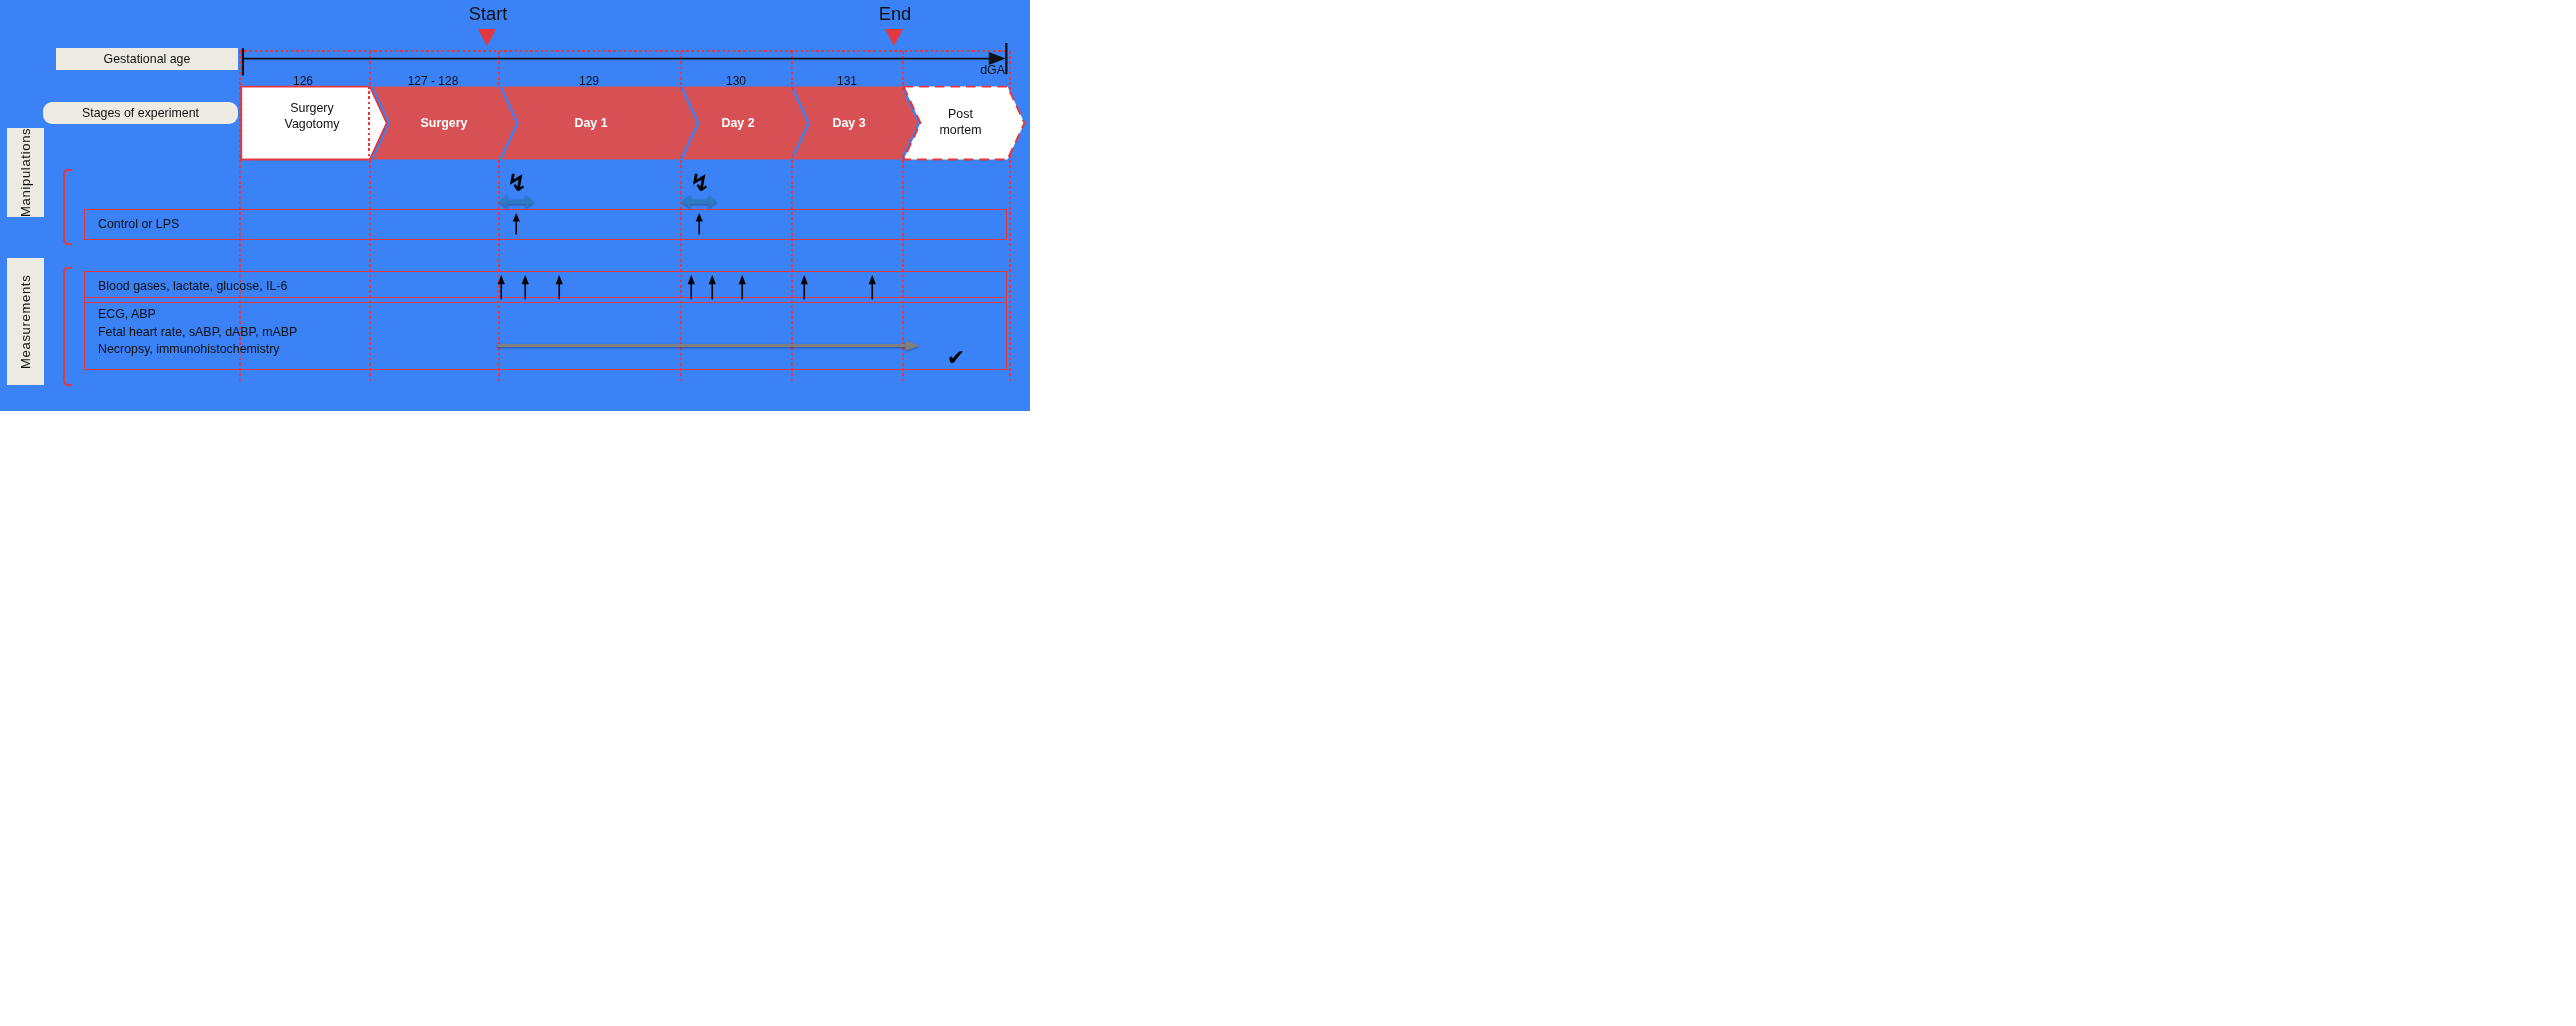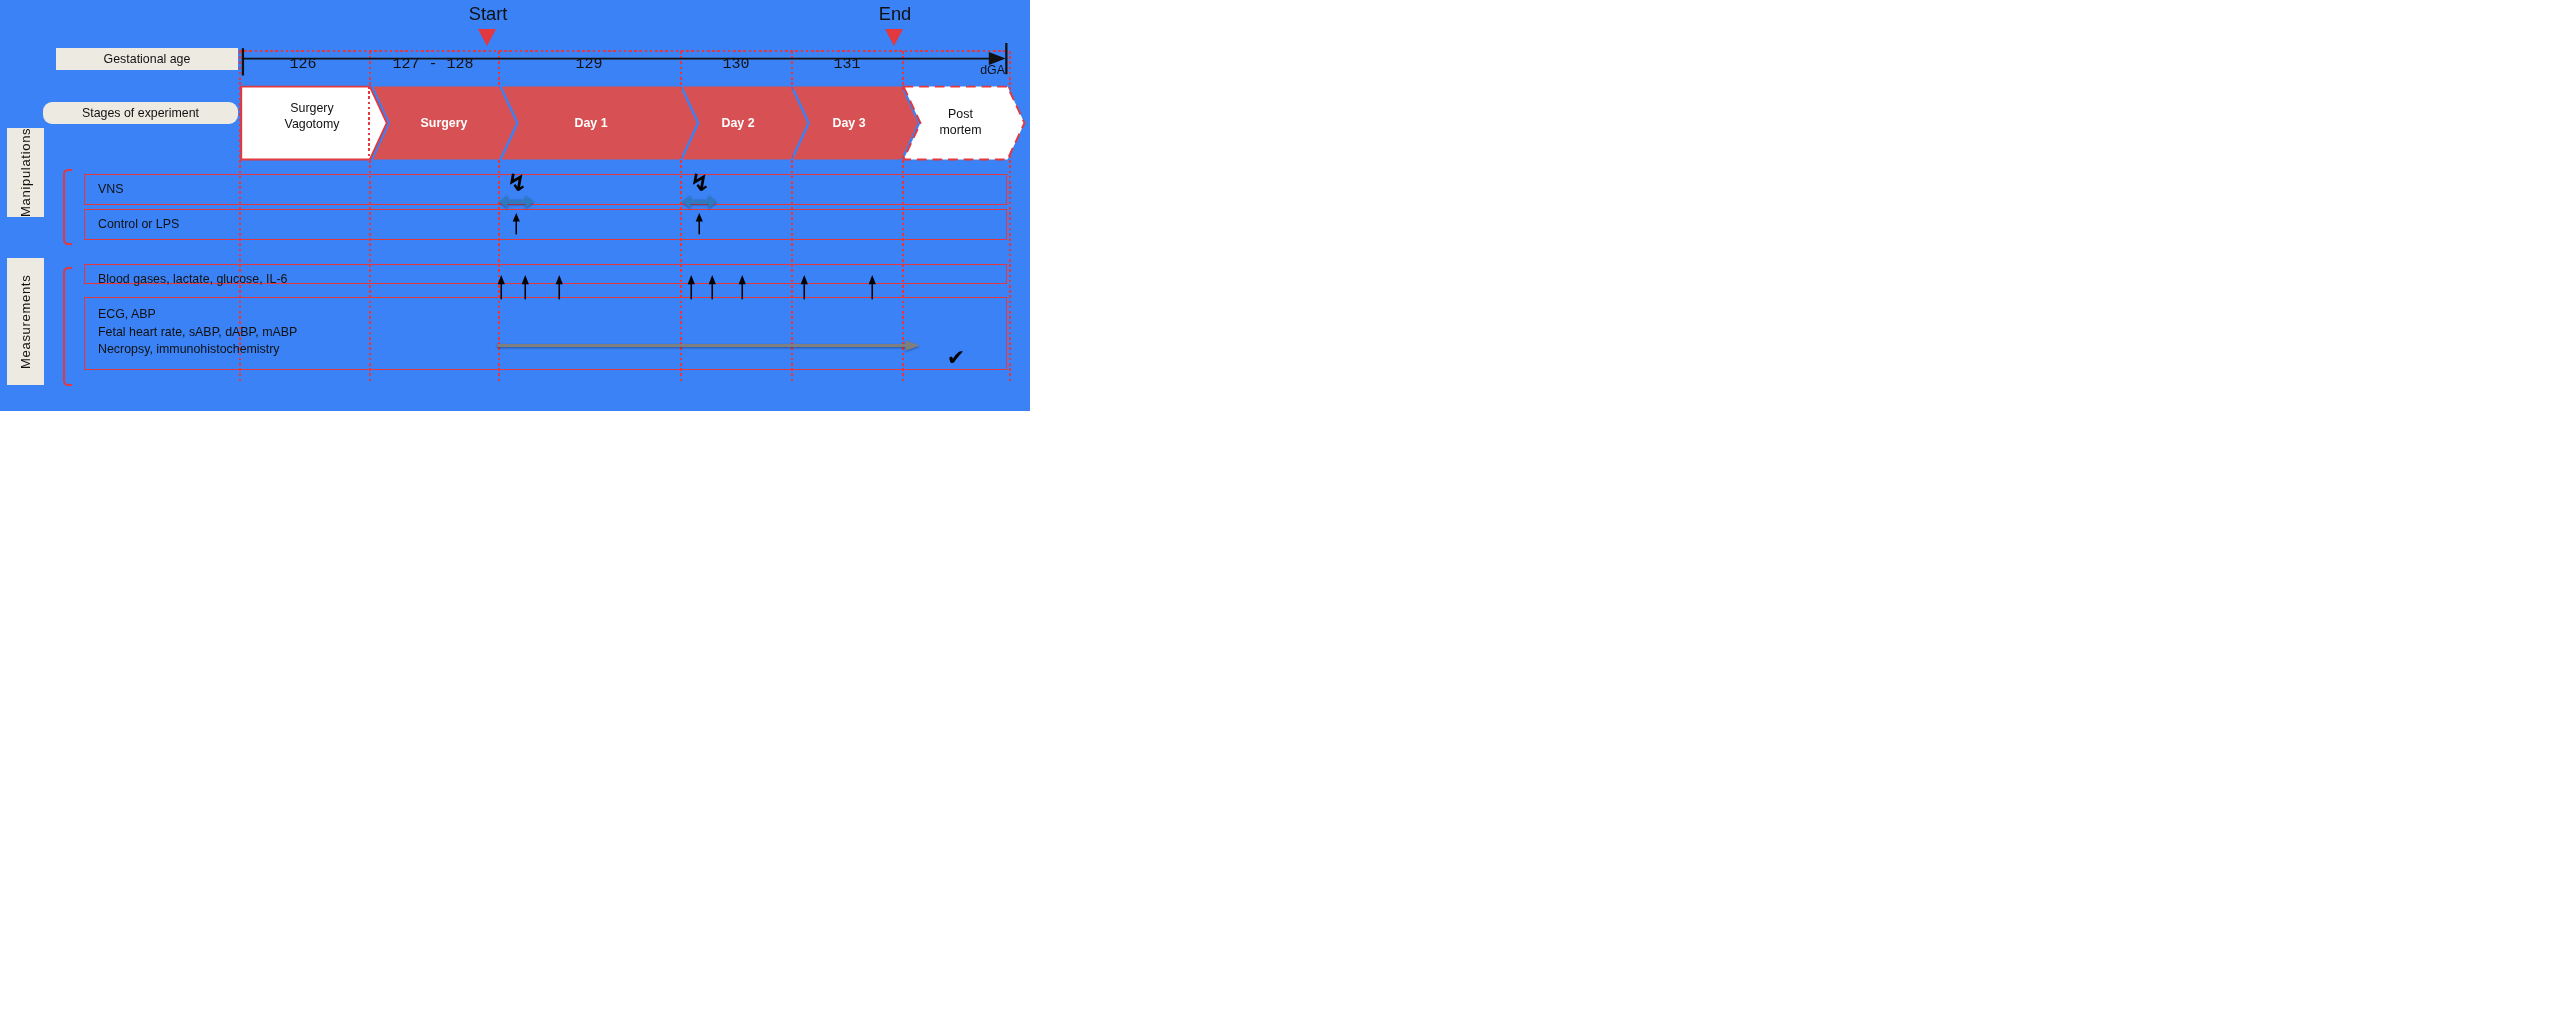--- a/index.html
+++ b/index.html
@@ -24,21 +24,21 @@
   .hdotted { position:absolute; left:239px; top:50px; width:770px; height:2px;
     background:repeating-linear-gradient(to right, var(--red-line) 0 2.6px, transparent 2.6px 5.2px); z-index:1; }
 
   
   .chip { position:absolute; background:var(--beige); display:flex; align-items:center; justify-content:center;
     font-size:12.4px; z-index:4; }
   .side-label { position:absolute; background:var(--beige); display:flex; align-items:center; justify-content:center;
     font-size:13px; z-index:4; writing-mode:vertical-rl; transform:rotate(180deg); letter-spacing:0.7px; }
 
   
-  .age { position:absolute; top:56px; font-size:15px; transform:translateX(-50%); z-index:3; white-space:nowrap;font-family:Liberation Mono, monospace; }
+  .age { position:absolute; top:74px; font-size:12px; transform:translateX(-50%); z-index:3; white-space:nowrap; }
   .age-unit { position:absolute; top:63px; font-size:12.4px; z-index:3; }
 
   
   .axis-svg { position:absolute; left:239px; top:43px; z-index:3; }
 
   
   .chev-svg { position:absolute; left:235px; top:84px; z-index:3; }
   .chev-label { position:absolute; z-index:5; text-align:center; font-size:12.4px; line-height:15.7px; }
   .chev-label.single { line-height:14.4px; }
   .chev-white { color:#fff; font-weight:600; }
@@ -122,23 +122,20 @@
   <div class="chev-label single chev-white" style="left:683px; top:116px; width:110px;">Day 2</div>
   <div class="chev-label single chev-white" style="left:794px; top:116px; width:110px;">Day 3</div>
   <div class="chev-label" style="left:906px; top:107px; width:109px;">
     <div>Post</div>
     <div>mortem</div>
   </div>
 
   <div class="side-label" style="left:6.5px; top:128px; width:37px; height:89px;">Manipulations</div>
   <div class="bracket" style="top:169px; height:76px;"></div>
 
-  <div class="rowbox" style="top:174px; height:31px;">
-    <div class="rowlabel" style="top:6.5px;">VNS</div>
-  </div>
   <div class="rowbox" style="top:209px; height:31px;">
     <div class="rowlabel" style="top:6.5px;">Control or LPS</div>
   </div>
 
   <div class="bolt" style="left:517px; top:171px;">↯</div>
   <div class="bolt" style="left:700px; top:171px;">↯</div>
 
   <svg class="icon-svg shadowed" style="left:499px; top:194px;" width="35" height="15.7" viewBox="0 0 54 24">
     <line x1="10" y1="12" x2="44" y2="12" stroke="#2e79c2" stroke-width="7"></line>
     <polygon points="0,12 13,2 13,22" fill="#2e79c2"></polygon>
@@ -155,21 +152,21 @@
     <polygon points="8,0 2.5,13 13.5,13" fill="#000"></polygon>
   </svg>
   <svg class="icon-svg" style="left:694px; top:213px;" width="10.5" height="22" viewBox="0 0 16 34">
     <line x1="8" y1="33" x2="8" y2="8" stroke="#000" stroke-width="2.4"></line>
     <polygon points="8,0 2.5,13 13.5,13" fill="#000"></polygon>
   </svg>
 
   <div class="side-label" style="left:6.5px; top:258px; width:37px; height:127px;">Measurements</div>
   <div class="bracket" style="top:267px; height:119px;"></div>
 
-  <div class="rowbox" style="top:264px; height:20px;padding-left:48px;">
+  <div class="rowbox" style="top:271px; height:32px;padding-left:48px;">
     <div class="rowlabel" style="top:7.2px;">Blood gases, lactate, glucose, IL-6</div>
   </div>
   <div class="rowbox" style="top:297px; height:73px;">
     <div class="rowlabel" style="top:7.8px;  line-height:17.7px;">ECG, ABP</div>
     <div class="rowlabel" style="top:25.5px;  line-height:17.7px;">Fetal heart rate, sABP, dABP, mABP</div>
     <div class="rowlabel" style="top:43px;  line-height:17.7px;">Necropsy, immunohistochemistry</div>
   </div>
 
   <div id="sampling-arrows">
       <svg width="10.5" height="25" class="icon-svg" style="left: 496px; top: 275px;" viewBox="0 0 16 38">

